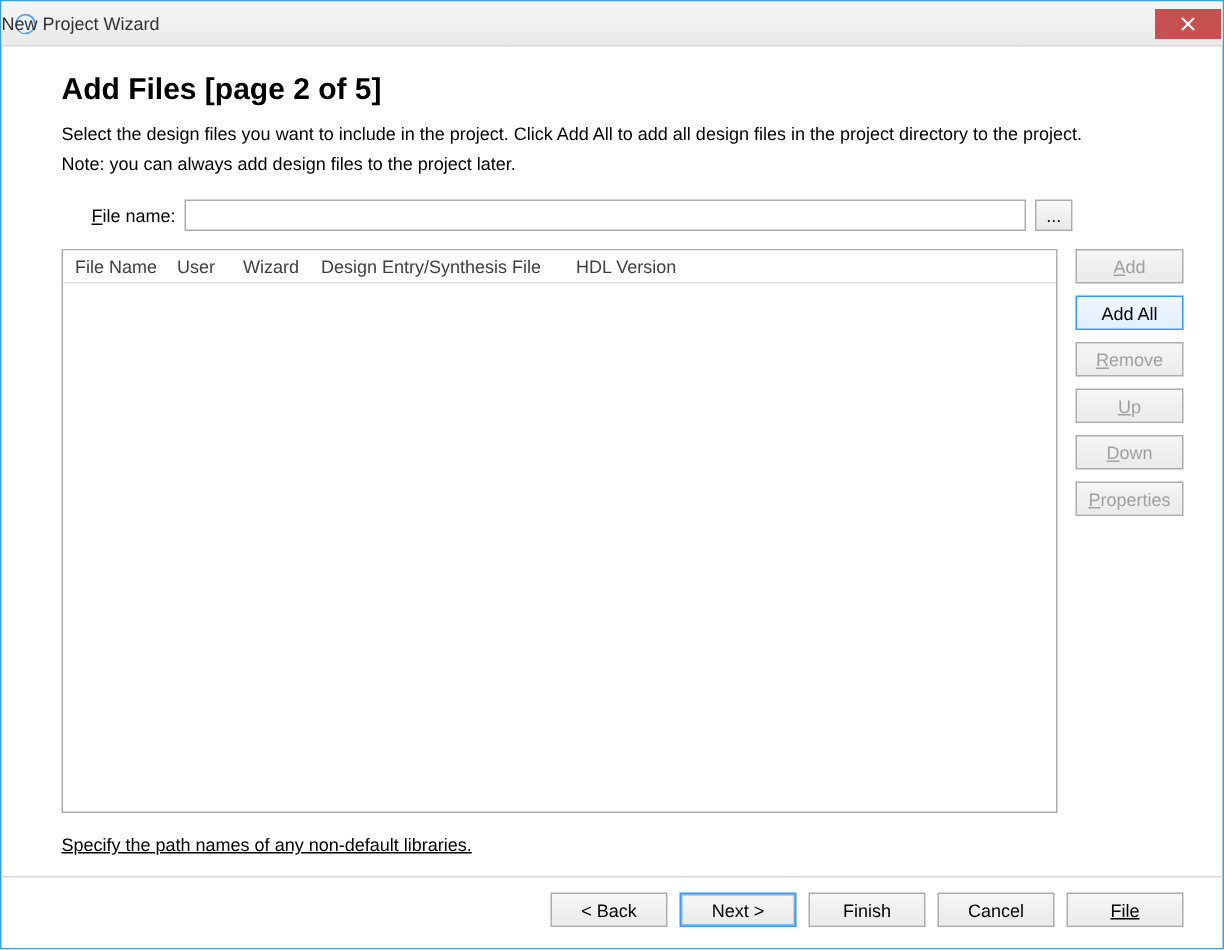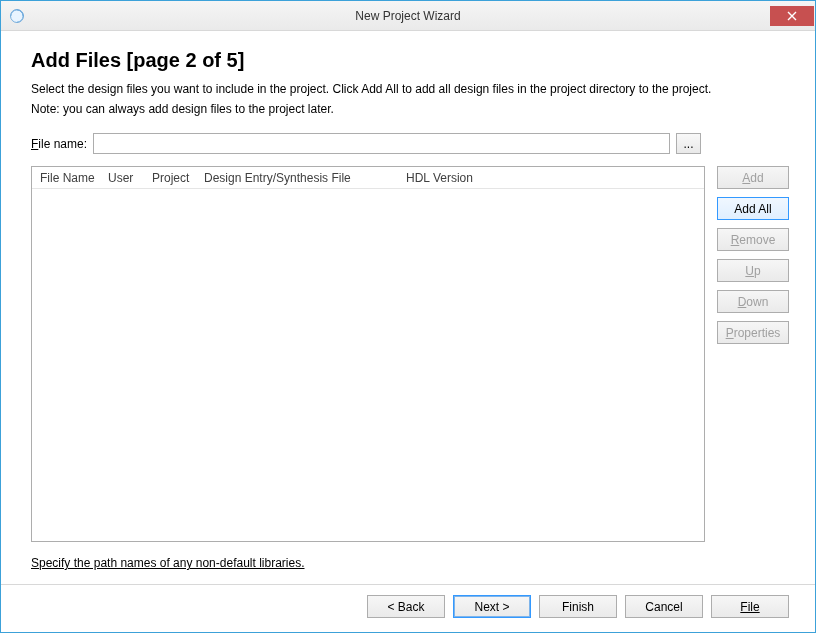--- a/index.html
+++ b/index.html
@@ -23,41 +23,40 @@
       position: relative;
     }
     .titlebar .icon {
       width: 16px; height: 16px;
       margin-left: 8px;
       display: inline-flex; align-items: center; justify-content: center;
     }
     .titlebar .title {
       position: absolute;
       left: 0; right: 0;
-      text-align: center;
       font-size: 12px;
       color: #333;
       pointer-events: none;
     }
     .titlebar .close {
       margin-left: auto;
       width: 44px; height: 20px;
       background: #c75050;
       color: #fff;
       display: flex; align-items: center; justify-content: center;
       margin-right: 1px;
       margin-top: 0;
       font-size: 12px;
       line-height: 1;
       cursor: pointer;
     }
     
     .content {
       flex: 1;
-      padding: 18px 26px 14px 30px;
+      padding: 18px 26px 14px 40px;
       display: flex;
       flex-direction: column;
     }
     
     .heading {
       font-size: 20px;
       font-weight: bold;
       margin-bottom: 10px;
       color: #000;
     }
@@ -176,39 +175,39 @@
   </div>
 
   <div class="content">
     <div class="heading">Add Files [page 2 of 5]</div>
     <div class="desc">Select the design files you want to include in the project. Click Add All to add all design files in the project directory to the project.</div>
     <div class="note">Note: you can always add design files to the project later.</div>
 
     <div style="display:flex; gap:12px; flex:1; flex-direction:column; min-height:0;">
       <div class="main-area" style="flex-direction:column; gap:6px;">
 
-        <div style="display:flex; gap:16px;">
+        <div style="display:flex; gap:2px;margin-left:20px;">
           <div style="flex:1; display:flex; flex-direction:column; gap:6px;">
             <div class="file-row">
               <label><span class="underline">F</span><span>ile name:</span></label>
               <input class="file-input" type="text" value="" style="">
               <button class="browse-btn">...</button>
             </div>
           </div>
           <div style="width:72px;"></div>
         </div>
 
         <div style="display:flex; gap:12px; flex:1; min-height:0;">
           <div class="table-container">
             <div class="table-header">
               <div class="col" style="width:68px;">File Name</div>
               <div class="col" style="width:44px;">User</div>
-              <div class="col" style="width:52px;">Project</div>
+              <div class="col" style="width:52px;">Wizard</div>
               <div class="col" style="width:170px;">Design Entry/Synthesis File</div>
-              <div class="col" style="width:80px;margin-left:32px;">HDL Version</div>
+              <div class="col" style="width:80px;">HDL Version</div>
               <div class="col" style="flex:1;"></div>
             </div>
             <div class="table-body"></div>
           </div>
 
           <div class="side-buttons">
             <button class="btn disabled">
                 <span class="u">A</span>
                 <span>dd</span>
               </button>

